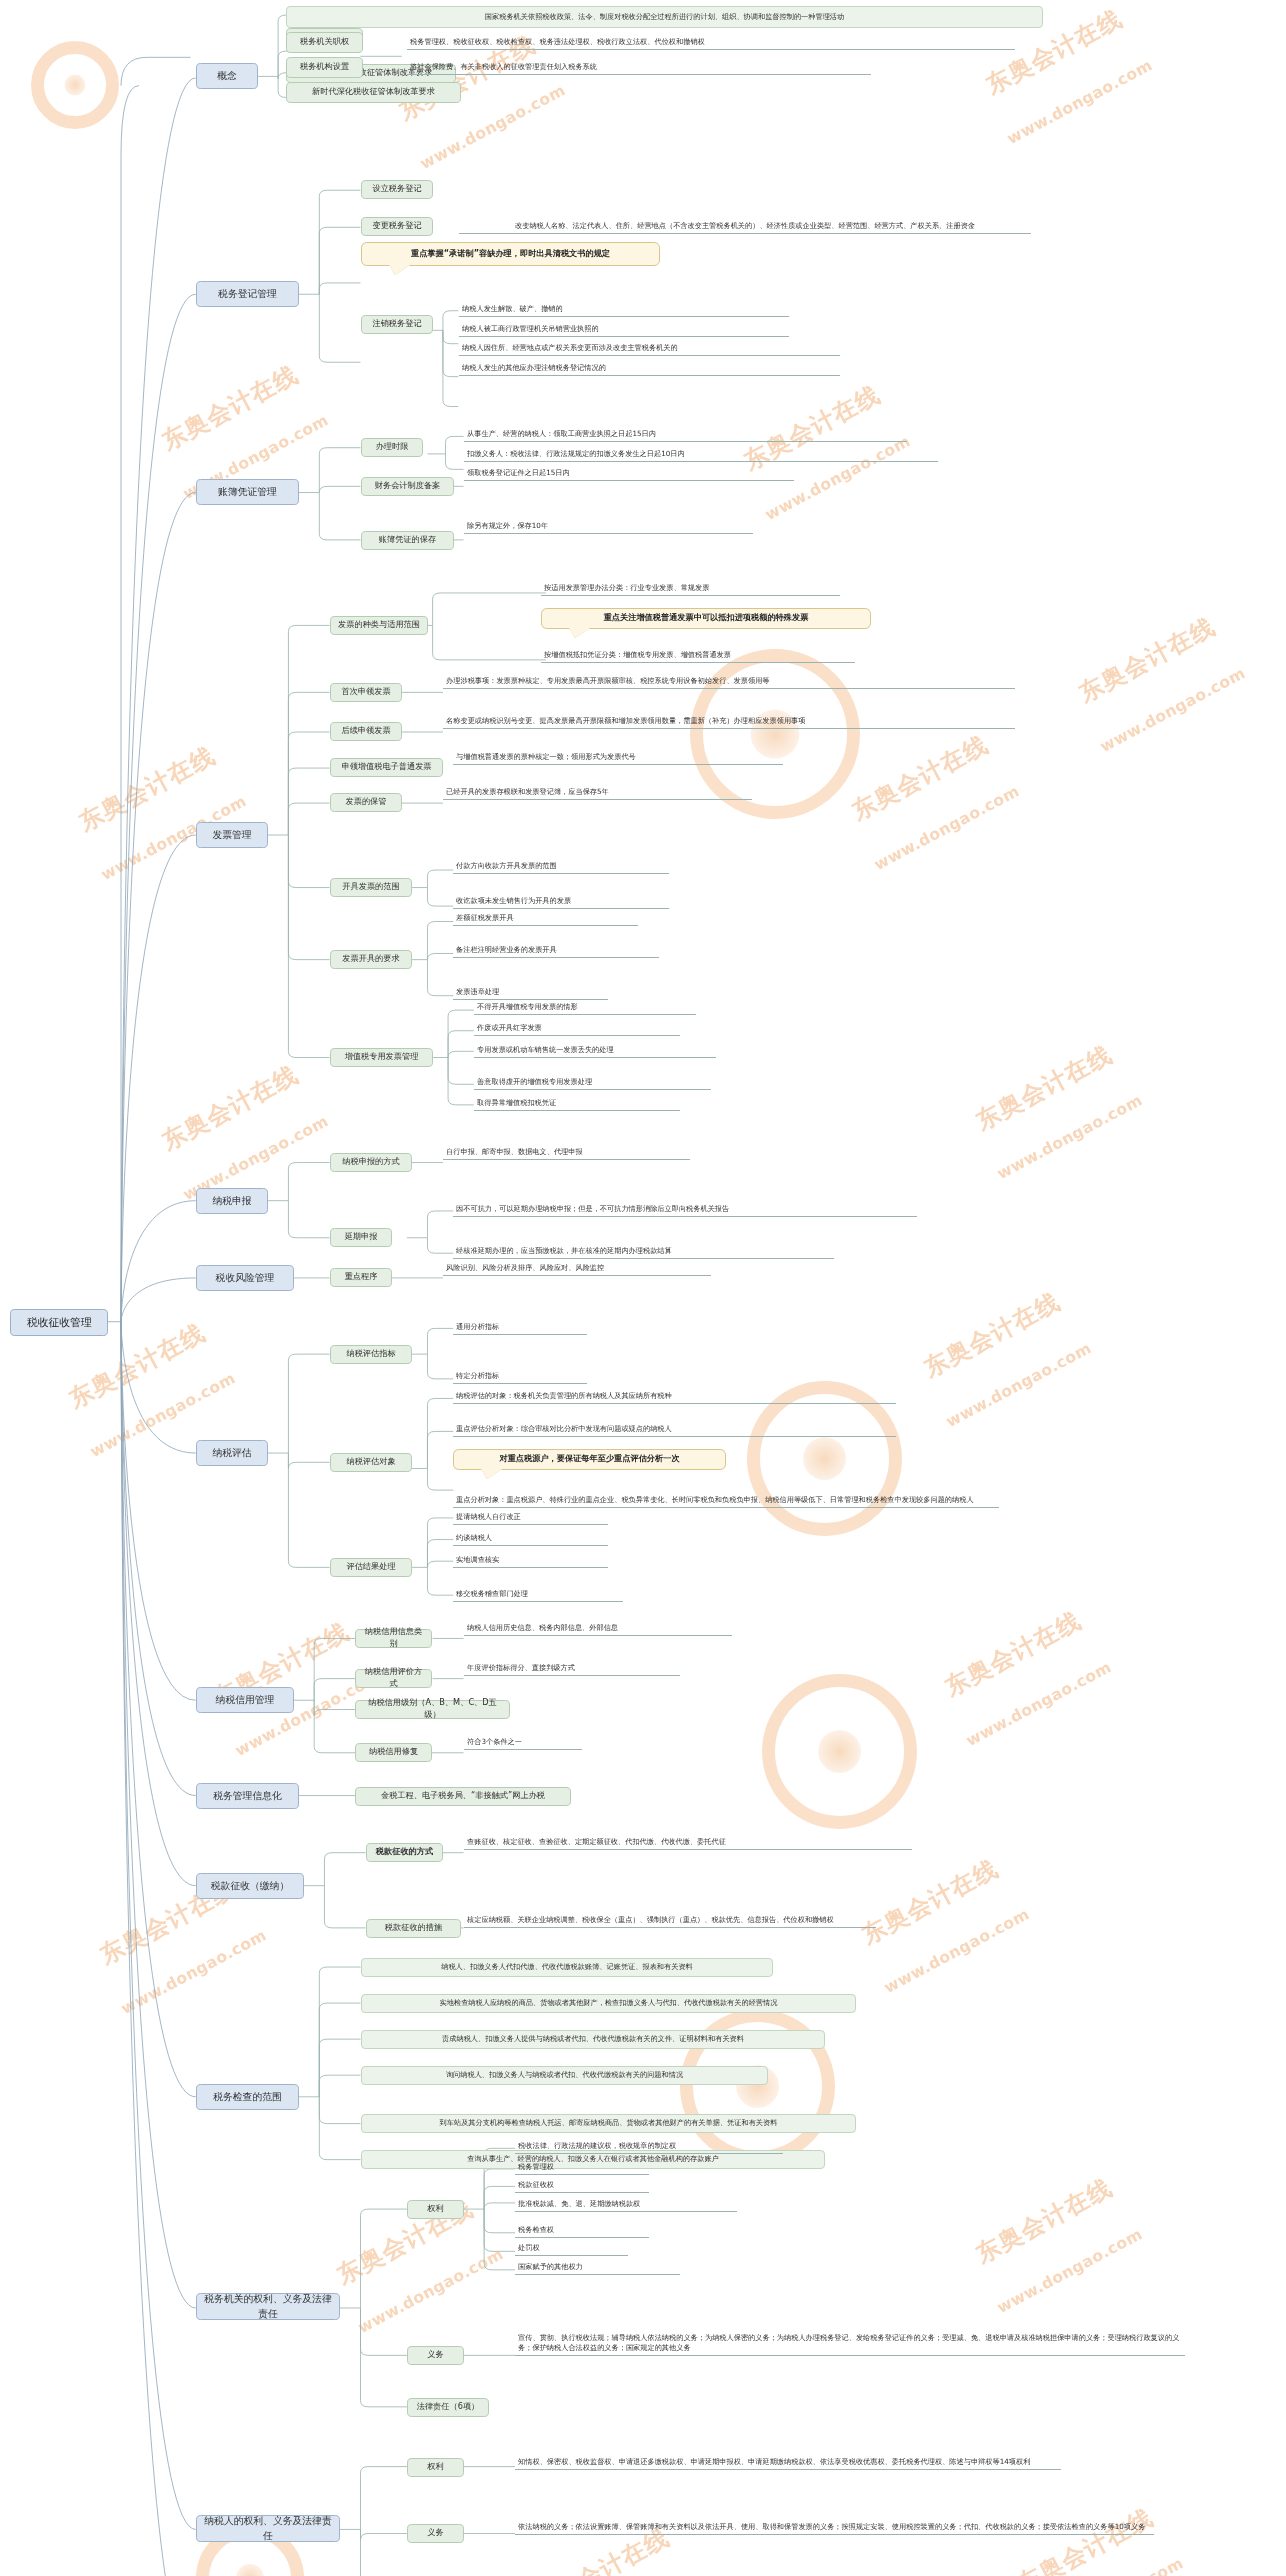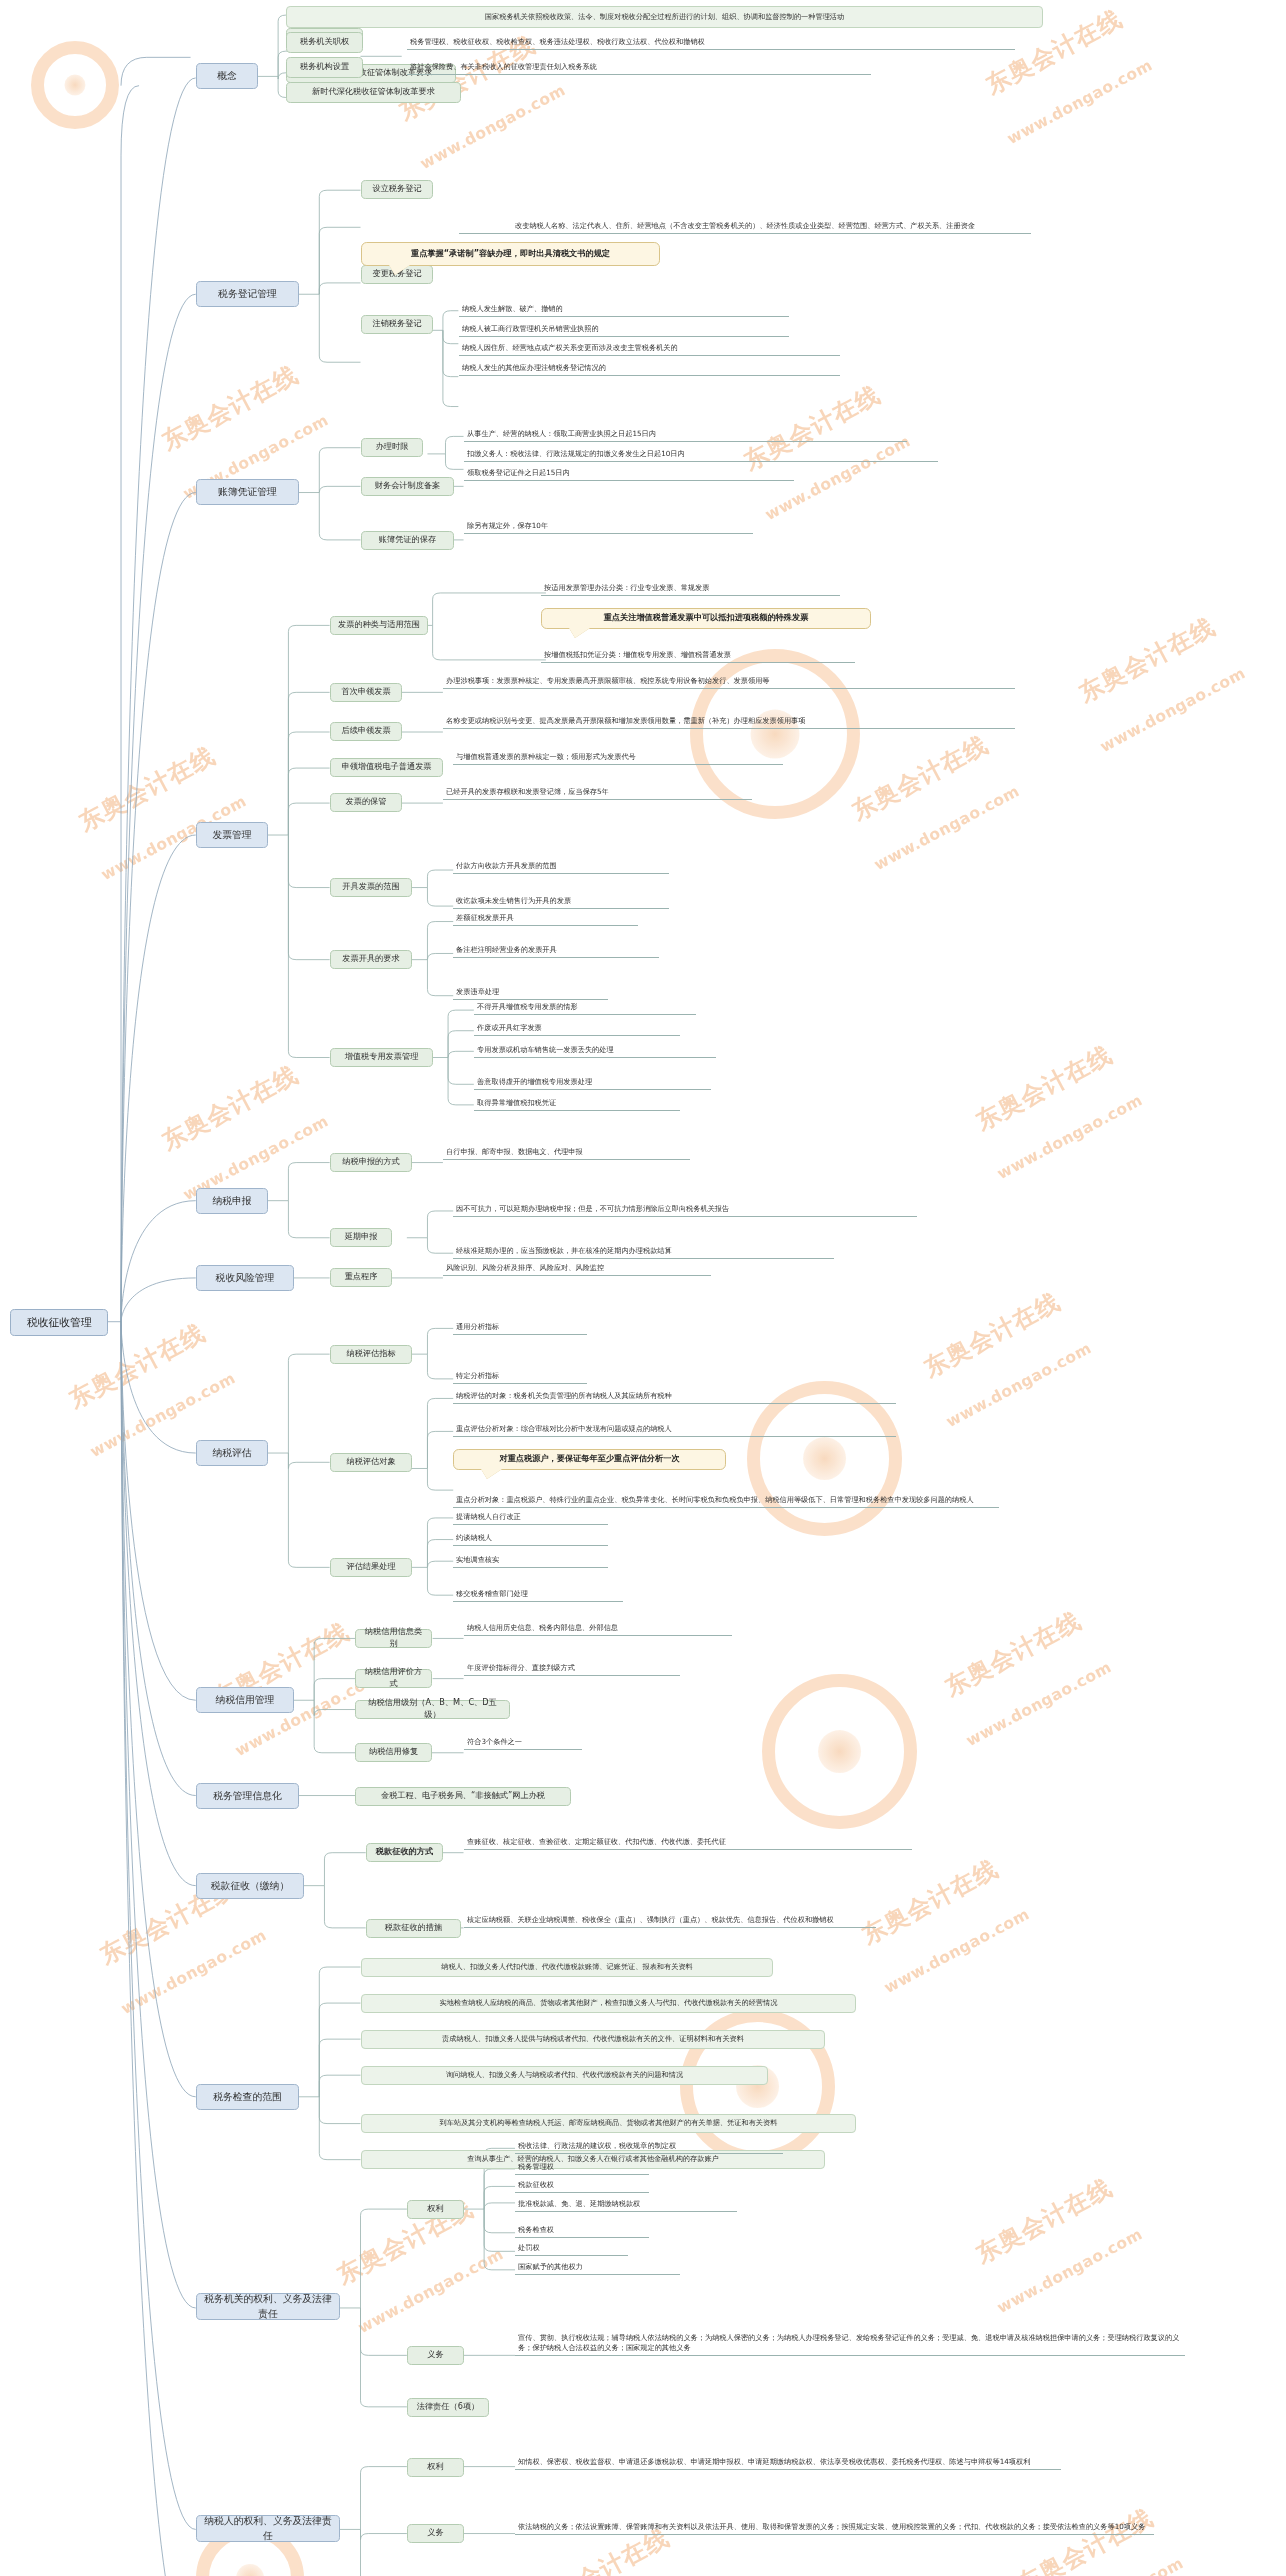--- a/index.html
+++ b/index.html
@@ -231,21 +231,21 @@
     <path d="M620,570 L620,452 Q620,440 635,440 L700,440"></path>
     <path d="M620,570 L620,560 Q620,548 635,548 L700,548"></path>
     <path d="M620,570 L620,690 Q620,702 635,702 L700,702"></path>
     <path d="M830,640 L860,640 L860,614 Q860,602 875,602 L890,602"></path>
     <path d="M860,640 L860,654 Q860,666 875,666 L890,666"></path>
     <path d="M860,640 L860,718 Q860,730 875,730 L890,730"></path>
     <path d="M860,640 L860,776 Q860,788 875,788 L890,788"></path>
   </svg>
 
   <div class="node n-l2" style="left:361px; top:180px; width:72px; height:18.5px;">设立税务登记</div>
-  <div class="node n-l2" style="left:361px; top:217px; width:72px; height:18.5px;margin-top:48px;">变更税务登记</div>
+  <div class="node n-l2" style="left:361px; top:217px; width:72px; height:18.5px;">变更税务登记</div>
   <div class="node n-plain center" style="left:459px; top:205px; width:572px; height:29px; text-align:left;">改变纳税人名称、法定代表人、住所、经营地点（不含改变主管税务机关的）、经济性质或企业类型、经营范围、经营方式、产权关系、注册资金</div>
 
   <div class="node n-callout" style="left:361px; top:242px; width:299px; height:24px; position:absolute;">
     <span>重点掌握“承诺制”容缺办理，即时出具清税文书的规定</span>
     <span class="tail"></span>
   </div>
 
   <div class="node n-l2" style="left:361px; top:315px; width:72px; height:18.5px;">注销税务登记</div>
   <div class="node n-plain" style="left:459px; top:304px; width:330px; height:13.4px;">纳税人发生解散、破产、撤销的</div>
   <div class="node n-plain" style="left:459px; top:324px; width:330px; height:13.4px;">纳税人被工商行政管理机关吊销营业执照的</div>

